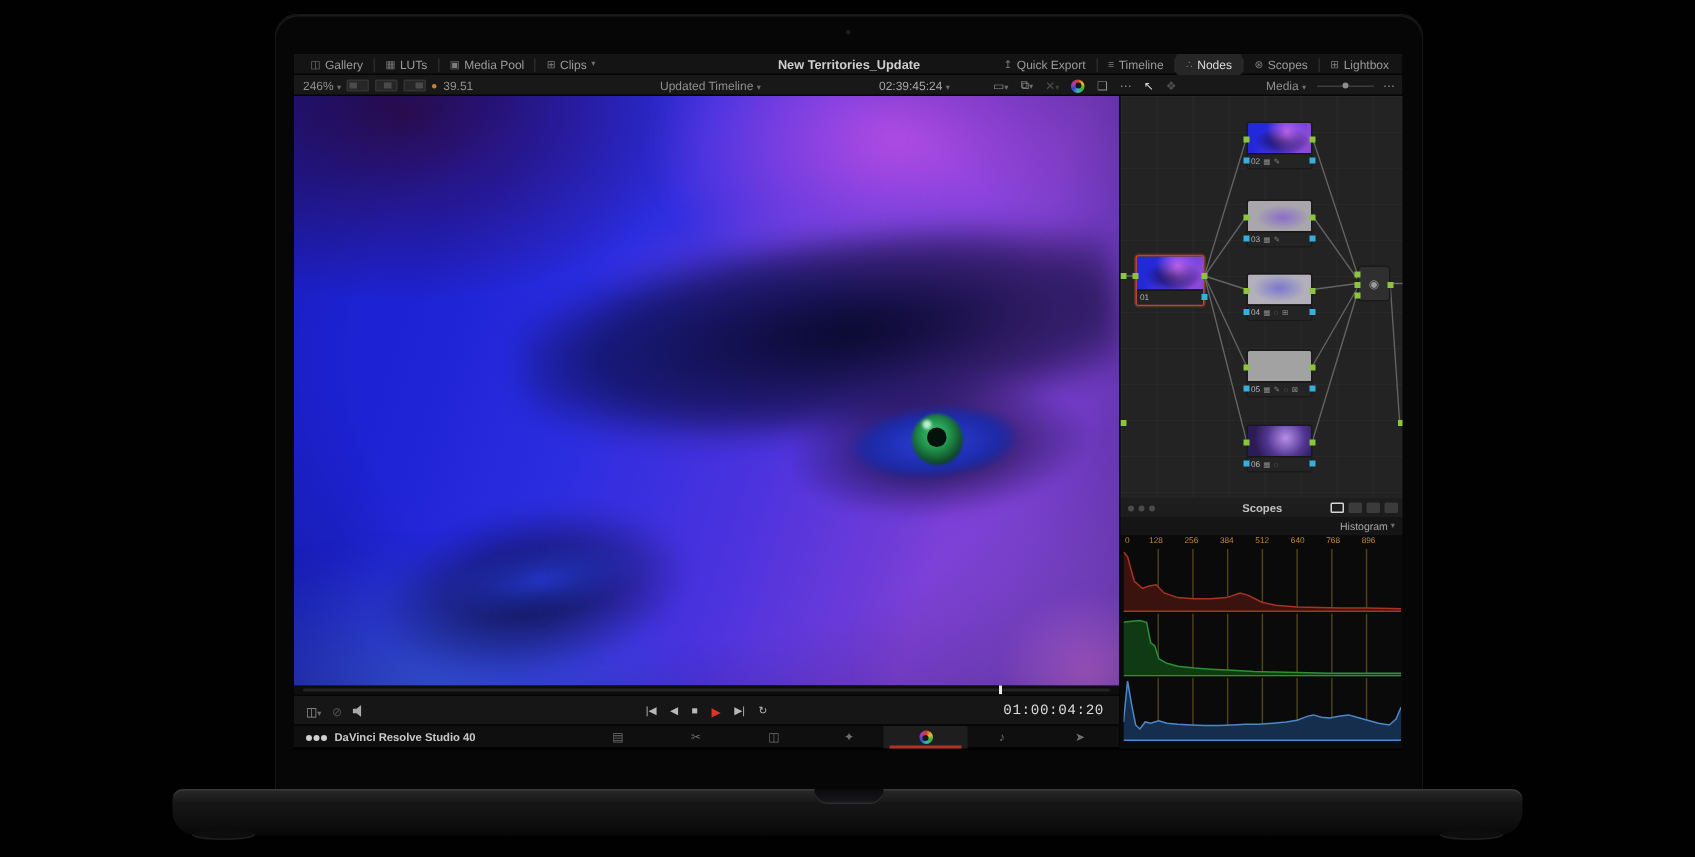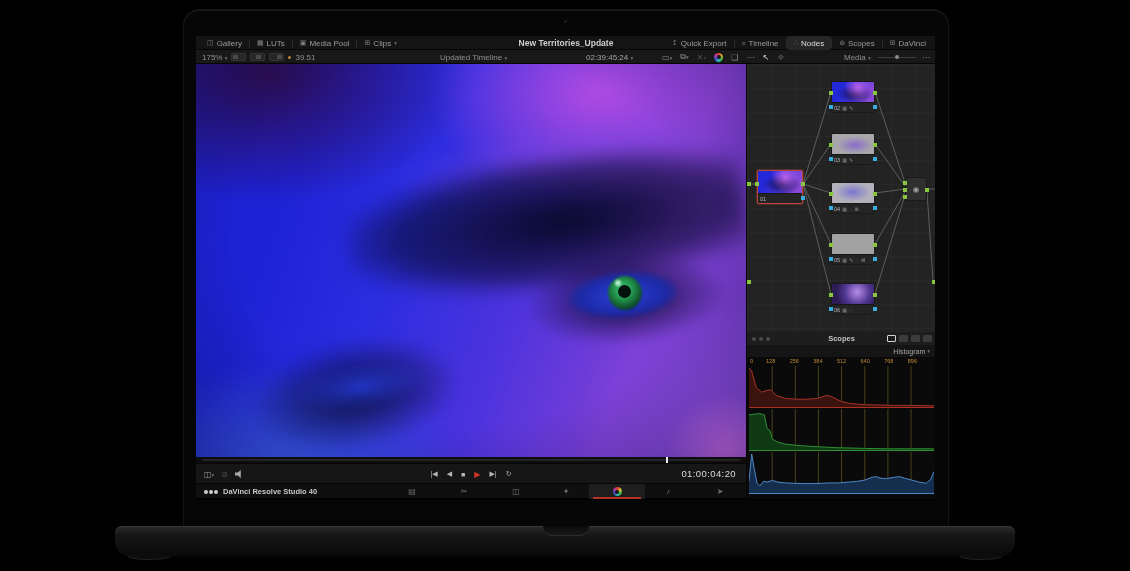--- a/index.html
+++ b/index.html
@@ -70,21 +70,21 @@
   .scrub{position:relative;width:550px;height:6px;background:#0d0d0d;}
   .scrub .track{position:absolute;left:6px;right:6px;top:2px;height:2px;background:#232323;border-radius:1px;}
   .scrub .ph{position:absolute;left:470px;top:0;width:2px;height:6px;background:#e8e8e8;}
 
   
   .transport{position:relative;width:550px;height:20px;background:#161616;border-top:1px solid #060606;}
   .tr-left{position:absolute;left:8px;top:0;height:20px;display:flex;align-items:center;gap:7px;color:#9a9a9a;}
   .speaker{width:8px;height:8px;background:#aaa;clip-path:polygon(0 32%,34% 32%,72% 0,72% 100%,34% 68%,0 68%);}
   .tr-center{position:absolute;left:275px;top:0;transform:translateX(-50%);height:20px;display:flex;align-items:center;gap:9px;color:#b8b8b8;font-size:7px;}
   .tr-center .play{color:#d7372a;font-size:8px;}
-  .tr-tc{position:absolute;right:10px;top:0;line-height:20px;font-size:9.5px;color:#dcdcdc;letter-spacing:.4px;}
+  .tr-tc{position:absolute;right:10px;top:0;line-height:20px;font-size:9.5px;color:#dcdcdc;letter-spacing:.4px;font-family:Liberation Mono, monospace;}
 
   
   .statusbar{position:relative;width:550px;height:15px;background:#0f0f0f;border-top:1px solid #050505;}
   .sb-left{position:absolute;left:8px;top:0;height:15px;display:flex;align-items:center;gap:5px;color:#c9c9c9;font-size:7.5px;font-weight:700;}
   .dr-logo{display:flex;gap:1px;}
   .dr-logo i{width:4px;height:4px;border-radius:50%;background:#cfcfcf;display:block;}
   .page-ic{position:absolute;top:0;width:26px;height:15px;line-height:15px;text-align:center;color:#6f6f6f;font-size:8px;transform:translateX(-50%);}
   .page-active{position:absolute;left:393px;top:0;width:56px;height:15px;background:#1e1e1e;display:flex;align-items:center;justify-content:center;}
   .page-active .bar{position:absolute;left:4px;right:4px;bottom:0;height:2px;background:#b33127;}
 
@@ -171,28 +171,28 @@
             <span>Nodes</span>
           </div>
         <div class="tb-sep"></div>
         <div class="tb-btn">
             <span class="ic">⊛</span>
             <span>Scopes</span>
           </div>
         <div class="tb-sep"></div>
         <div class="tb-btn">
             <span class="ic">⊞</span>
-            <span>DaVinci</span>
+            <span>Lightbox</span>
           </div>
       </div>
     </div>
 
     <div class="tb2">
       <div class="grp" style="left:6px;">
-        <span><span>175%</span> <span class="chev">▾</span></span>
+        <span><span>246%</span> <span class="chev">▾</span></span>
         <span class="toggle-box a">
             <i></i>
           </span>
         <span class="toggle-box b">
             <i></i>
           </span>
         <span class="toggle-box c">
             <i></i>
           </span>
         <span class="fps-dot"></span>

